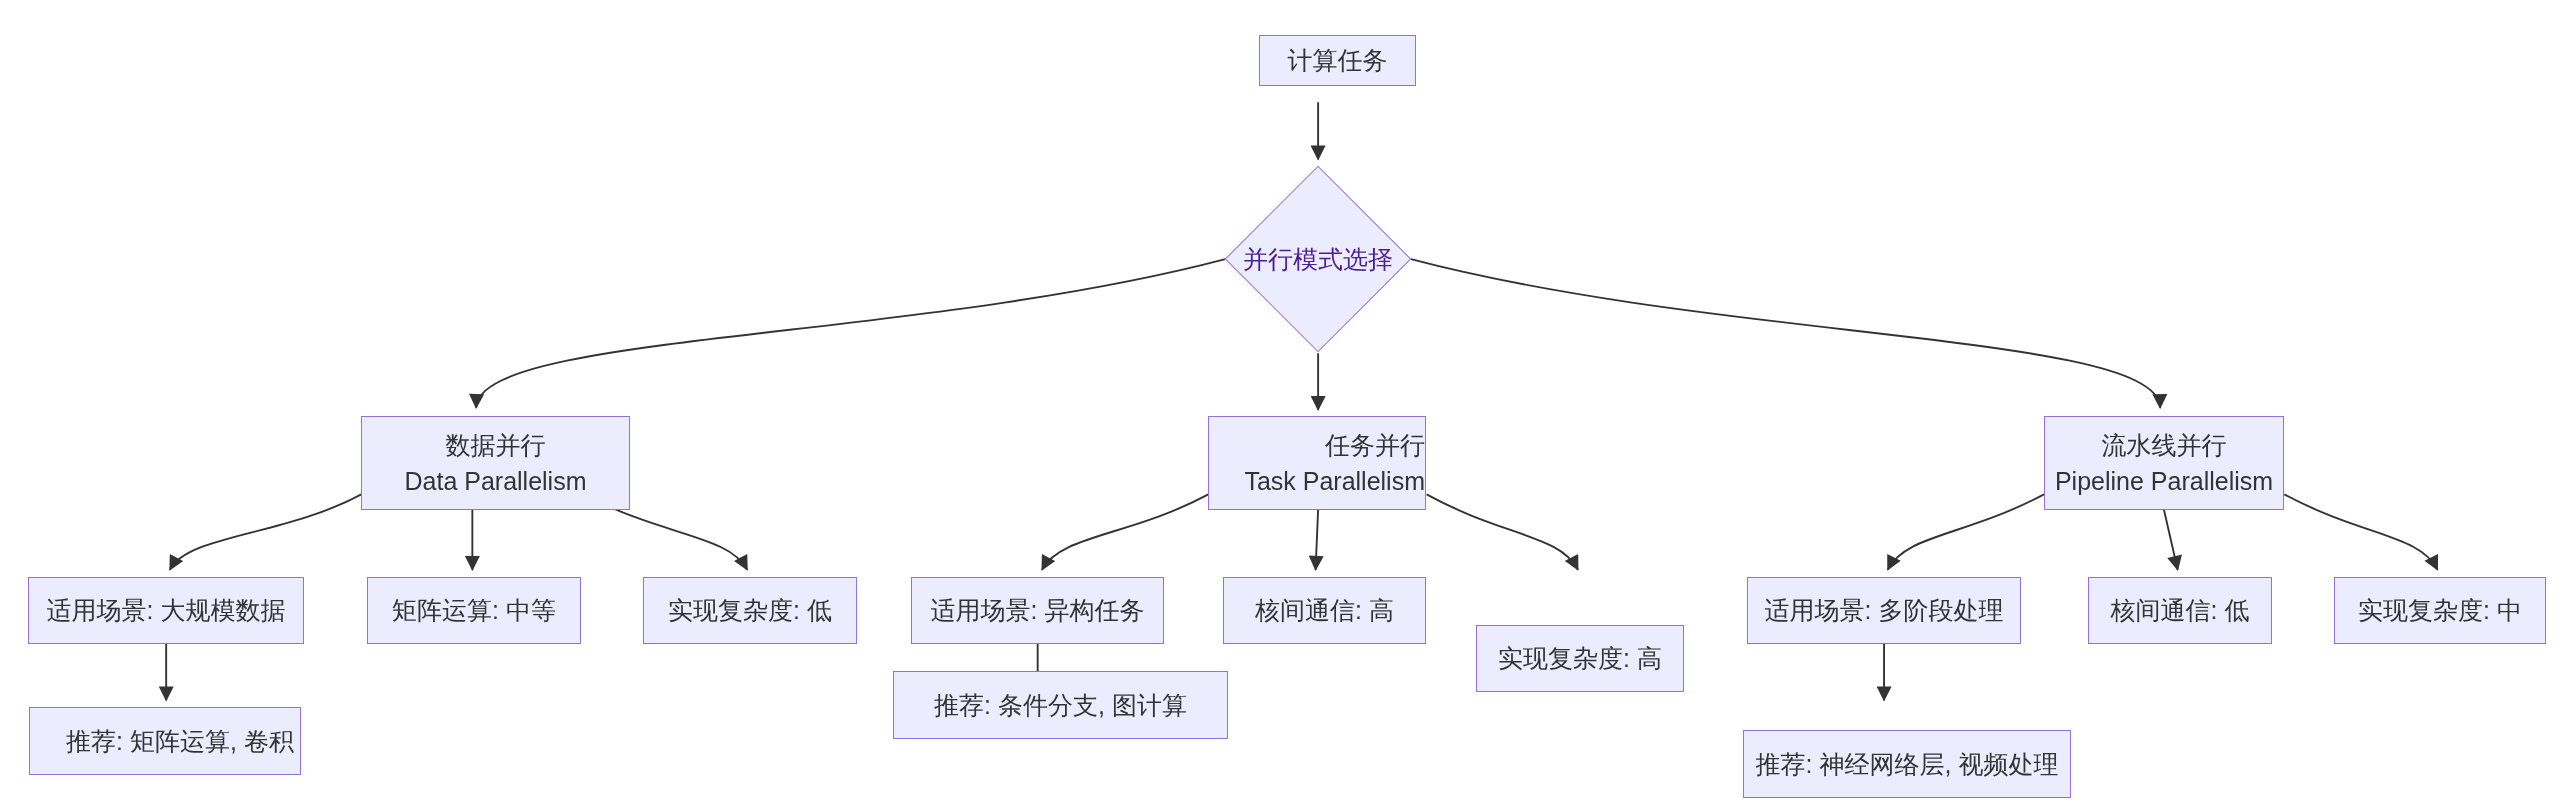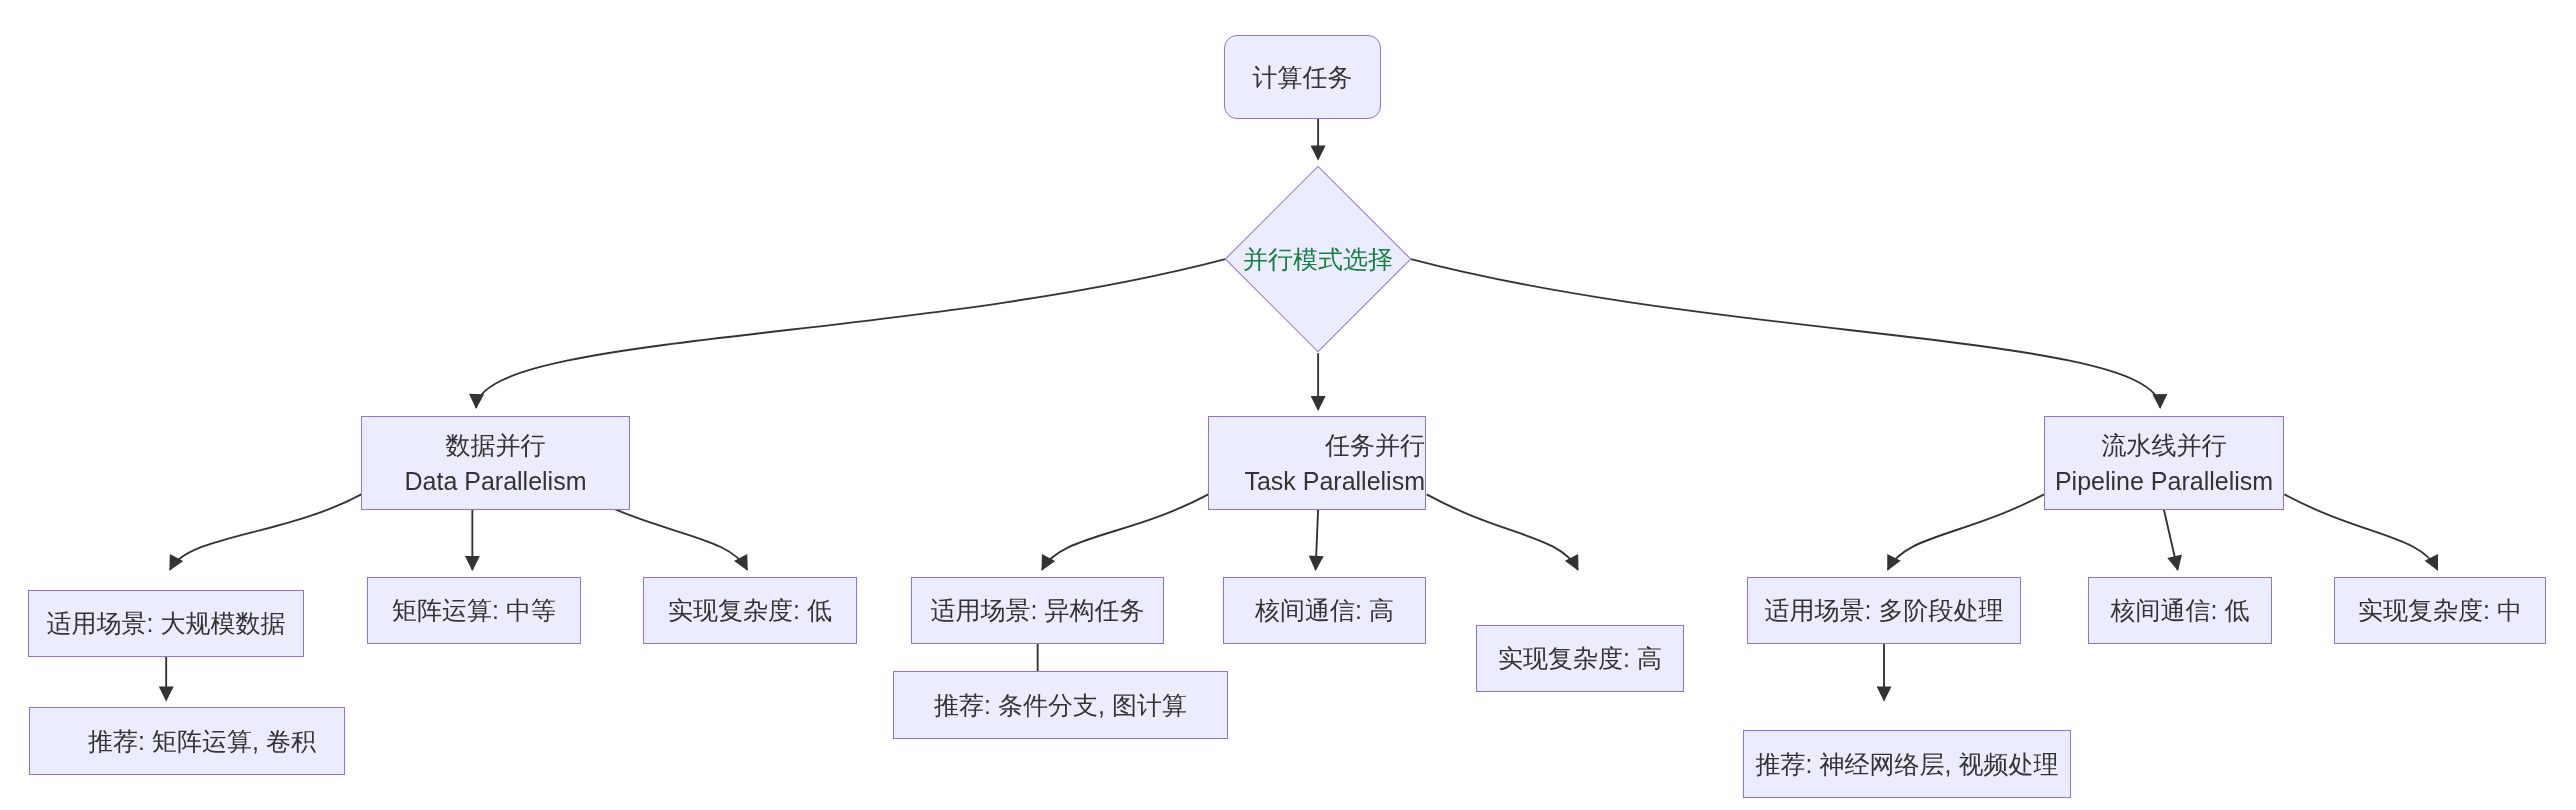--- a/index.html
+++ b/index.html
@@ -28,38 +28,38 @@
     left: 1252px; top: 193px;
     width: 132px; height: 132px;
     background: #ECECFF;
     border: 1.9px solid #9370DB;
     transform: rotate(45deg);
   }
   .diamond-label {
     position: absolute;
     left: 1205px; top: 240px;
     width: 226px; height: 38px;
-    color: #15803d; font-size: 25px; line-height: 38px;
+    color: #4c1d95; font-size: 25px; line-height: 38px;
     text-align: center; white-space: nowrap;
   }
   
-  .n-root   { left: 1224px; top: 35px;   width: 157px; height: 84px; border-radius: 13px; }
+  .n-root   { left: 1259px; top: 35px;   width: 157px; height: 51px; }
   .n-b1     { left: 361px;  top: 416px;  width: 269px; height: 94px; }
   .n-b2     { left: 1208px; top: 416px;  width: 218px; height: 94px; align-items: flex-end; }
   .n-b3     { left: 2044px; top: 416px;  width: 240px; height: 94px; }
-  .n-l1     { left: 28px;   top: 577px;  width: 276px; height: 67px; margin-top: 13px; }
+  .n-l1     { left: 28px;   top: 577px;  width: 276px; height: 67px; }
   .n-l2     { left: 367px;  top: 577px;  width: 214px; height: 67px; }
   .n-l3     { left: 643px; top: 577px;  width: 214px; height: 67px; }
   .n-l4     { left: 911px; top: 577px;  width: 253px; height: 67px; }
   .n-l5     { left: 1223px; top: 577px;  width: 203px; height: 67px; }
   .n-l6     { left: 1476px; top: 577px;  width: 208px; height: 67px; margin-top: 48px; }
   .n-l7     { left: 1747px; top: 577px;  width: 274px; height: 67px; }
   .n-l8     { left: 2088px; top: 577px;  width: 184px; height: 67px; }
   .n-l9     { left: 2334px; top: 577px;  width: 212px; height: 67px; }
-  .n-r1     { left: 29px;   top: 707px; width: 316px; height: 68px; padding-left: 30px; }
+  .n-r1     { left: 29px;   top: 707px; width: 272px; height: 68px; padding-left: 30px; }
   .n-r2     { left: 893px; top: 671px; width: 335px; height: 68px; text-align: right; }
   .n-r3     { left: 1720px; top: 730px; width: 328px; height: 68px; margin-left: 23px; }
 </style>
 </head>
 <body>
 
 <div class="canvas">
 
   <svg class="edges" width="2576" height="810" viewBox="0 0 4104 1291">
     <defs>

